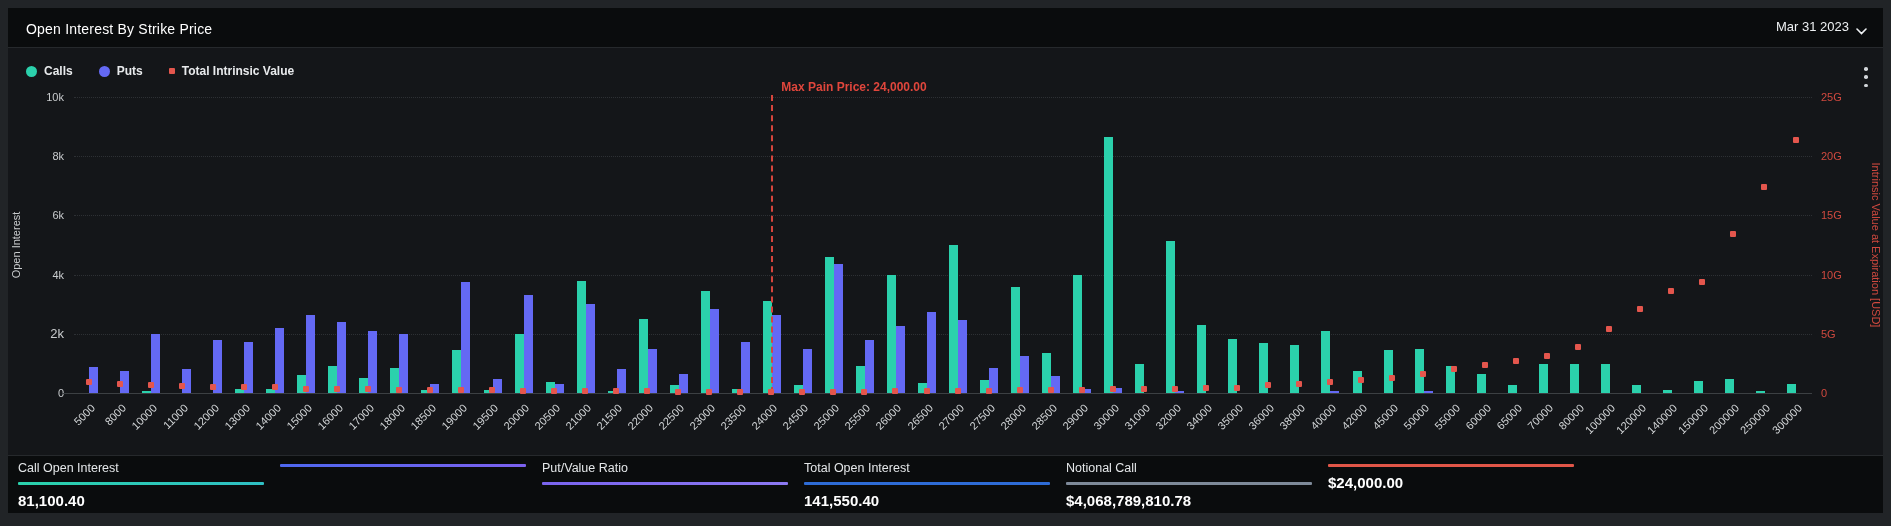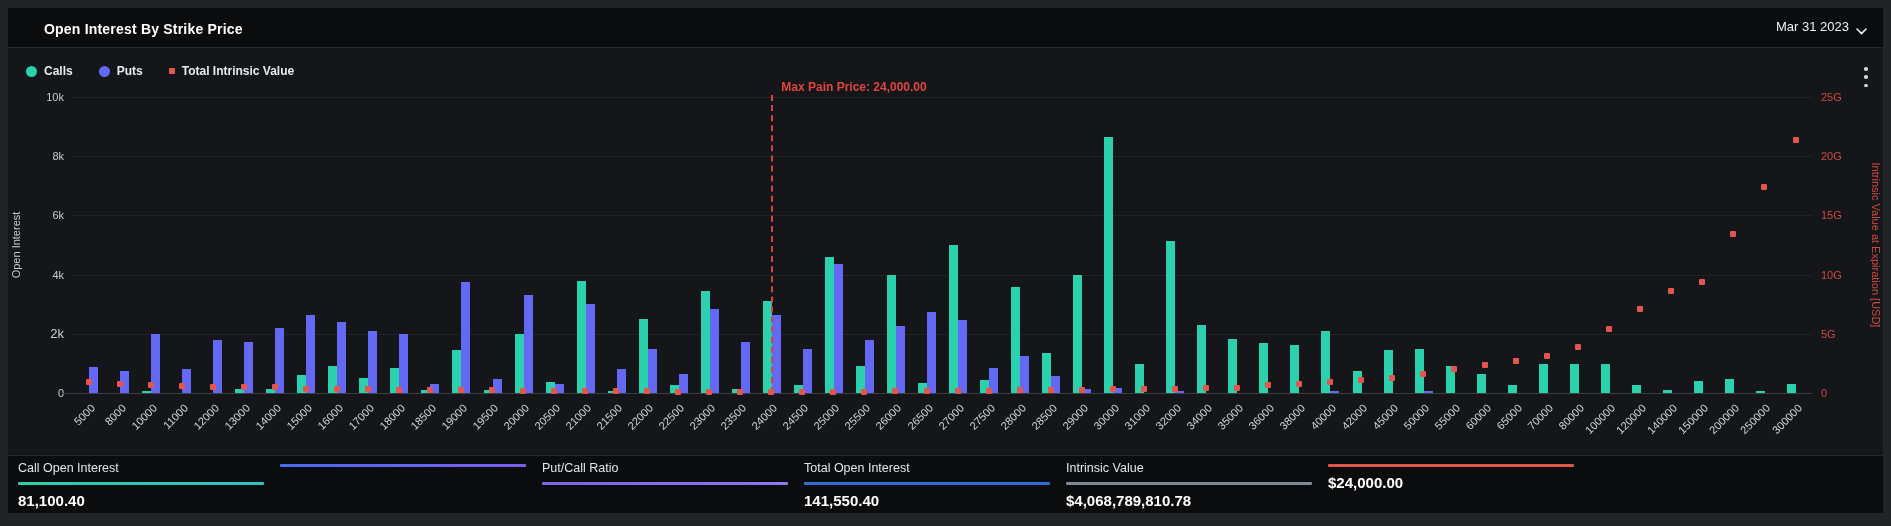--- a/index.html
+++ b/index.html
@@ -4,21 +4,21 @@
 <style>
   html,body{margin:0;padding:0;}
   body{
     position:relative;width:1891px;height:526px;overflow:hidden;
     background:#212427;font-family:"Liberation Sans",sans-serif;
     -webkit-font-smoothing:antialiased;
   }
   .abs{position:absolute;}
   .panel{left:8px;top:8px;width:1875px;height:505px;background:#141619;}
   .header-bar{left:8px;top:8px;width:1875px;height:40px;background:#0a0c0d;border-bottom:1px solid #26292c;box-sizing:border-box;}
-  .page-title{left:44px;top:21px;font-size:14px;font-weight:bold;color:#ffffff;letter-spacing:.2px;}
+  .page-title{left:26px;top:21px;font-size:14px;font-weight:normal;color:#ffffff;letter-spacing:.2px;}
   .date-selector{right:24px;top:19px;display:flex;align-items:center;gap:7px;color:#eef1f3;font-size:13px;cursor:pointer;}
   .chev{width:11px;height:7px;display:inline-block;}
   .legend{left:26px;top:64px;display:flex;align-items:center;gap:26px;height:14px;}
   .legend-item{display:flex;align-items:center;gap:7px;font-size:12px;font-weight:bold;color:#e8eaec;cursor:pointer;}
   .dot{width:11px;height:11px;border-radius:50%;}
   .sq{width:6px;height:6px;border-radius:1px;}
   .kebab{left:1858px;top:66px;width:16px;height:22px;display:flex;flex-direction:column;align-items:center;justify-content:space-between;cursor:pointer;padding:1px 0;box-sizing:border-box;}
   .kebab i{width:3.5px;height:3.5px;border-radius:50%;background:#d2d6da;}
   .y-title{left:16px;top:245px;transform:translate(-50%,-50%) rotate(-90deg);white-space:nowrap;font-size:11px;color:#c9ccce;}
   .r-title{left:1876px;top:245px;transform:translate(-50%,-50%) rotate(90deg);white-space:nowrap;font-size:11px;color:#d0493f;}
@@ -299,30 +299,30 @@
 <div class="abs stats-row">
   <div class="stat-card">
     <div class="stat-label">Call Open Interest</div>
     <div class="stat-underline" style="background: linear-gradient(90deg, rgb(42, 210, 172), rgb(47, 192, 196));"></div>
     <div class="stat-value">81,100.40</div>
   </div>
   <div class="stat-card">
     <div class="stat-underline" style="background: linear-gradient(90deg, rgb(78, 104, 240), rgb(124, 97, 239));"></div>
   </div>
   <div class="stat-card">
-    <div class="stat-label">Put/Call Ratio</div>
+    <div class="stat-label">Put/Value Ratio</div>
     <div class="stat-underline" style="background: linear-gradient(90deg, rgb(122, 100, 238), rgb(140, 121, 241));"></div>
   </div>
   <div class="stat-card">
     <div class="stat-label">Total Open Interest</div>
     <div class="stat-underline" style="background: linear-gradient(90deg, rgb(46, 108, 214), rgb(46, 108, 214));"></div>
     <div class="stat-value">141,550.40</div>
   </div>
   <div class="stat-card">
-    <div class="stat-label">Intrinsic Value</div>
+    <div class="stat-label">Notional Call</div>
     <div class="stat-underline" style="background: linear-gradient(90deg, rgb(126, 138, 153), rgb(126, 138, 153));"></div>
     <div class="stat-value">$4,068,789,810.78</div>
   </div>
   <div class="stat-card">
     <div class="stat-underline" style="background: linear-gradient(90deg, rgb(225, 86, 72), rgb(225, 86, 72));"></div>
     <div class="stat-value">$24,000.00</div>
   </div>
 </div>
 
 </body></html>

